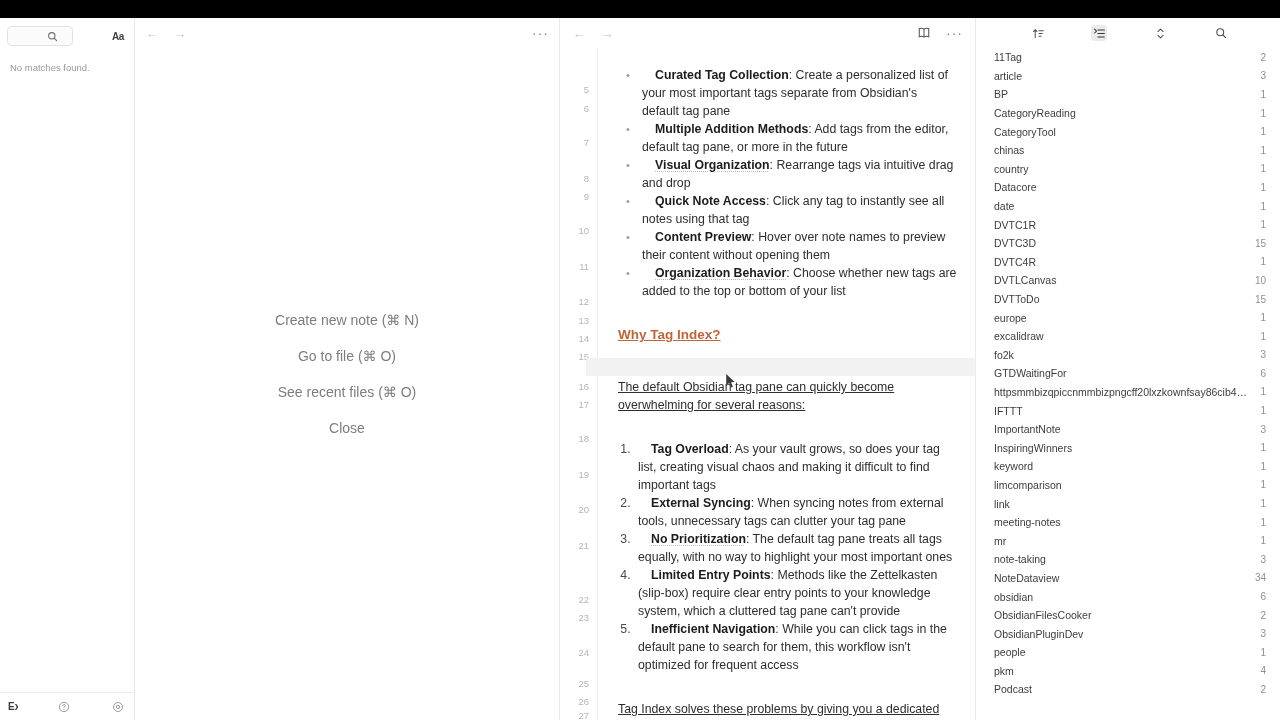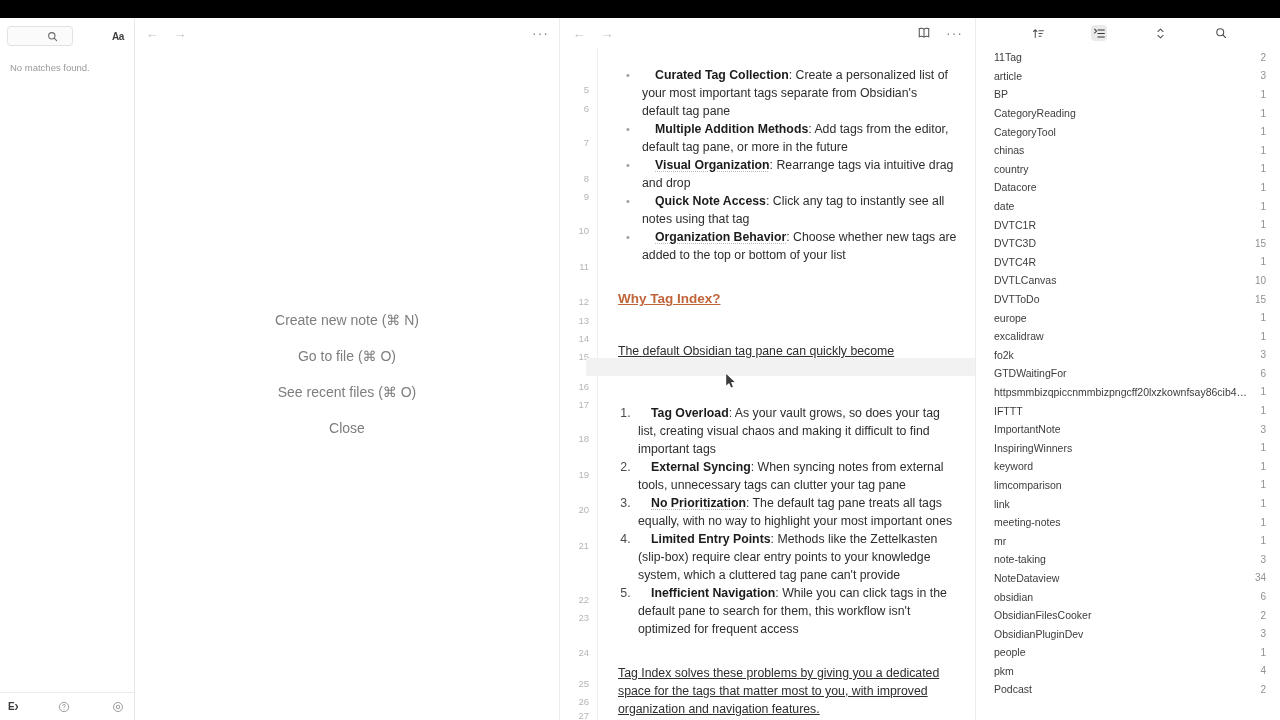--- a/index.html
+++ b/index.html
@@ -417,20 +417,23 @@
             <li>
               <b>Multiple Addition Methods</b><span>: Add tags from the editor, default tag pane, or more in the future</span>
             </li>
             <li>
               <b class="spell">Visual Organization</b><span>: Rearrange tags via intuitive drag and drop</span>
             </li>
             <li>
               <b>Quick Note Access</b><span>: Click any tag to instantly see all notes using that tag</span>
             </li>
             <li>
+              <b>Content Preview</b><span>: Hover over note names to preview their content without opening them</span>
+            </li>
+            <li>
               <b class="spell">Organization Behavior</b><span>: Choose whether new tags are added to the top or bottom of your list</span>
             </li>
           </ul>
 
           <div style="height:18px"></div>
           <p class="h2">Why Tag Index?</p>
           <div style="height:18px"></div>
           <p>The default Obsidian tag pane can quickly become overwhelming for several reasons:</p>
           <div style="height:18px"></div>
 

